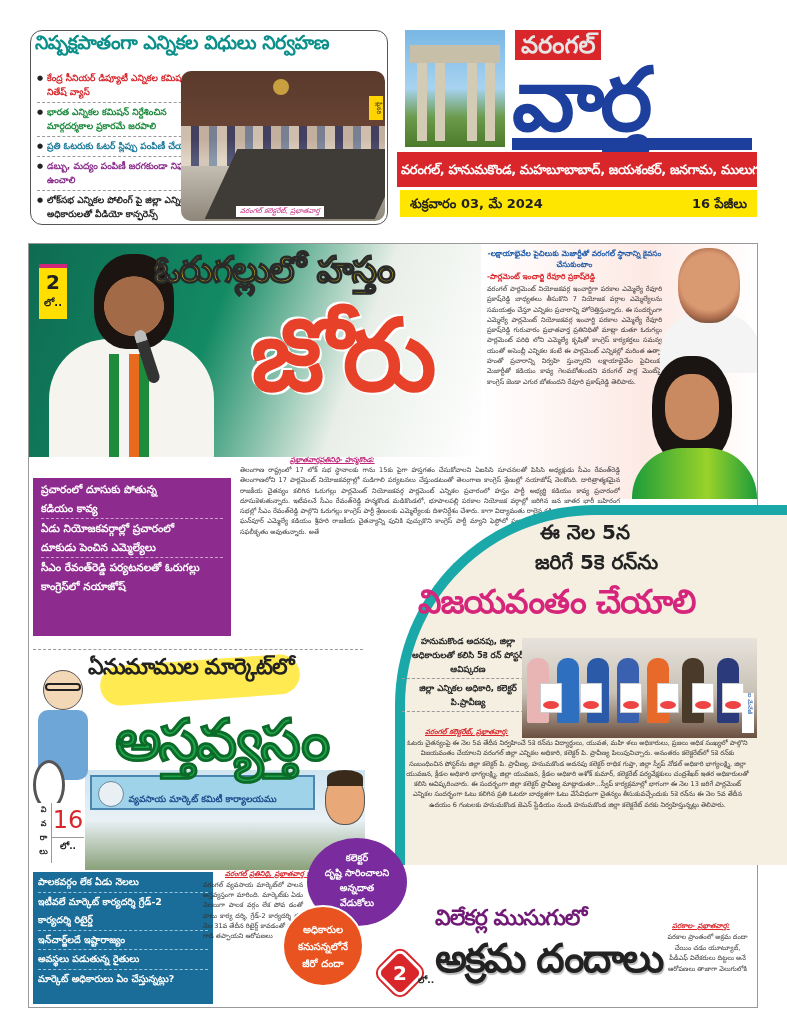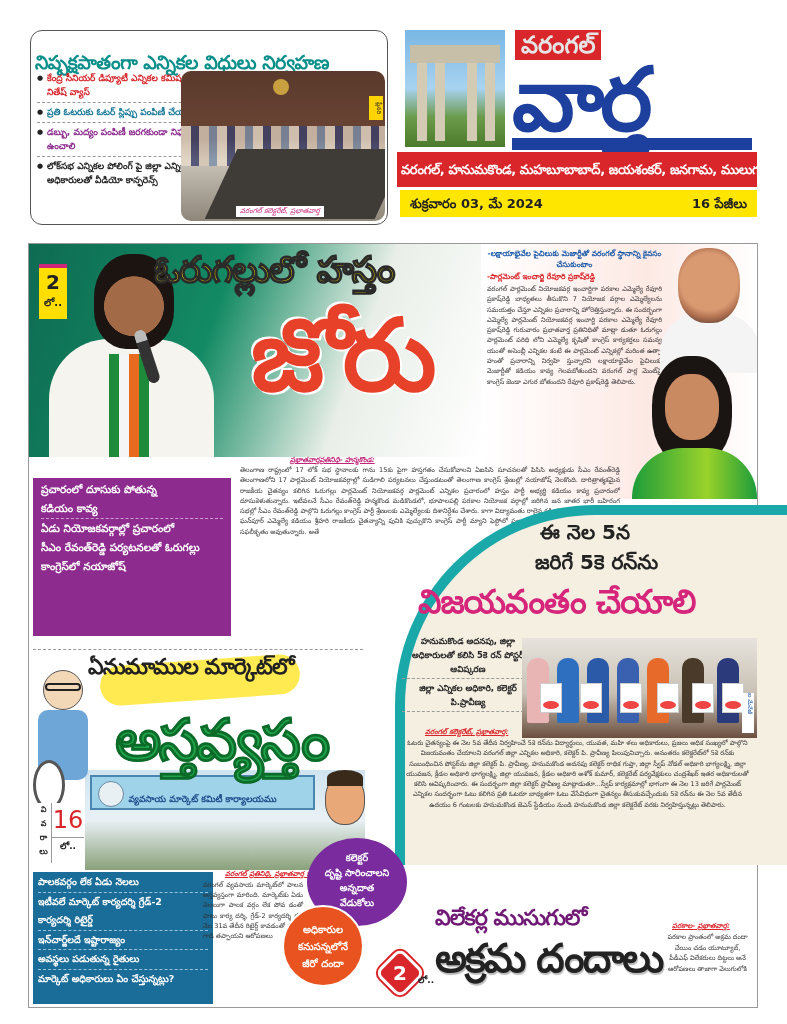--- a/index.html
+++ b/index.html
@@ -1,21 +1,21 @@
 <!DOCTYPE html>
 <html><head>
 <meta charset="utf-8">
 <style>
   * { box-sizing: border-box; margin: 0; padding: 0; }
   body { width: 787px; height: 1024px; background: #ffffff; font-family: "DejaVu Sans", sans-serif; position: relative; overflow: hidden; color: #222; }
   .abs { position: absolute; }
 
   
   .teaser { left: 30px; top: 30px; width: 358px; height: 195px; border: 1.5px solid #555; border-radius: 12px; background: #fff; overflow: hidden; }
-  .teaser-title { position: absolute; left: 4px; top: 20px; width: 350px; font-size: 19px; font-weight: bold; color: #0b8f8a; letter-spacing: -0.5px; white-space: nowrap; }
+  .teaser-title { position: absolute; left: 4px; top: 0; width: 350px; font-size: 19px; font-weight: bold; color: #0b8f8a; letter-spacing: -0.5px; white-space: nowrap; }
   .teaser-bullets { position: absolute; left: 6px; top: 38px; width: 165px; }
   .teaser-bullet { font-size: 9px; line-height: 14px; padding: 2px 0 3px 10px; border-bottom: 1px dashed #999; position: relative; font-weight: bold; }
   .teaser-bullet:last-child { border-bottom: none; }
   .teaser-bullet::before { content: "●"; position: absolute; left: 0; top: 2px; font-size: 7px; color: #222; }
   .tb-red { color: #d6262b; }
   .tb-green { color: #1a8a3a; }
   .tb-teal { color: #1b7a9a; }
   .tb-purple { color: #8a2a8c; }
   .tb-black { color: #222; }
   .teaser-photo { position: absolute; left: 150px; top: 40px; width: 204px; height: 150px; border-radius: 10px; background: linear-gradient(180deg, #5a3a2c 0%, #6b4535 45%, #c9c2b8 60%, #8e8679 100%); overflow: hidden; }
@@ -130,20 +130,21 @@
   .bot-credit { left: 672px; top: 922px; font-size: 7px; color: #d9262b; font-style: italic; font-weight: bold; text-decoration: underline; }
   .bot-body { left: 665px; top: 932px; width: 85px; font-size: 6.5px; line-height: 10.5px; color: #333; text-align: center; }
 </style>
 </head>
 <body>
 
 <div class="abs teaser">
   <div class="teaser-title">నిష్పక్షపాతంగా ఎన్నికల విధులు నిర్వహణ</div>
   <div class="teaser-bullets">
     <div class="teaser-bullet tb-red">కేంద్ర సీనియర్ డిప్యూటీ ఎన్నికల కమిషనర్ నితేష్ వ్యాస్</div>
+    <div class="teaser-bullet tb-green">భారత ఎన్నికల కమిషన్ నిర్దేశించిన మార్గదర్శకాల ప్రకారమే జరపాలి</div>
     <div class="teaser-bullet tb-teal">ప్రతి ఓటరుకు ఓటర్ స్లిప్పు పంపిణీ చేయాలి</div>
     <div class="teaser-bullet tb-purple">డబ్బు, మద్యం పంపిణీ జరగకుండా నిఘా ఉంచాలి</div>
     <div class="teaser-bullet tb-black">లోక్‌సభ ఎన్నికల పోలింగ్ పై జిల్లా ఎన్నికల అధికారులతో వీడియో కాన్ఫరెన్స్</div>
   </div>
   <div class="teaser-photo">
     <div class="emblem"></div>
     <div class="people"></div>
     <div class="table"></div>
     <div class="tag">ప్లీనరి</div>
   </div>
@@ -201,20 +202,21 @@
 
 <div class="abs lead-byline">ప్రభాతవార్తప్రతినిధి- హన్మకొండ:</div>
 <div class="abs lead-body">తెలంగాణ రాష్ట్రంలో 17 లోక్ సభ స్థానాలకు గాను 15కు పైగా హస్తగతం చేసుకోవాలని ఏఐసిసి సూచనలతో పిసిసి అధ్యక్షుడు సీఎం రేవంత్‌రెడ్డి తెలంగాణలోని 17 పార్లమెంట్ నియోజకవర్గాల్లో సుడిగాలి పర్యటనలు చేస్తుండటంతో తెలంగాణ కాంగ్రెస్ శ్రేణుల్లో నయాజోష్ నెలకొంది. దారిత్రాత్మకమైన రాజకీయ చైతన్యం కలిగిన ఓరుగల్లు పార్లమెంట్ నియోజకవర్గ పార్లమెంట్ ఎన్నికల ప్రచారంలో హస్తం పార్టీ అభ్యర్థి కడియం కావ్య ప్రచారంలో దూసుకెళుతున్నారు. ఇటీవలనే సీఎం రేవంత్‌రెడ్డి హన్మకొండ మడికొండలో, భూపాలపల్లి పరకాల నియోజక వర్గాల్లో జరిగిన జన జాతర భారీ బహిరంగ సభల్లో సీఎం రేవంత్‌రెడ్డి పాల్గొని ఓరుగల్లు కాంగ్రెస్ పార్టీ శ్రేణులకు ఎమ్మెల్యేలకు దిశానిర్దేశం చేశారు. కాగా విద్యావంతు రాలైన కడియం కావ్య తనతండ్రి స్టేషన్ ఘన్‌పూర్ ఎమ్మెల్యే కడియం శ్రీహరి రాజకీయ చైతన్యాన్ని పునికి పుచ్చుకొని కాంగ్రెస్ పార్టీ మ్యాని ఫెస్టోలో ప్రజల వద్దకు తీసుకెళ్లి ఓట్లు అడు గడంలో సఫలీకృతం అవుతున్నారు. అతే</div>
 
 <div class="abs run-arc"></div>
 
 <div class="abs purple-box">
   <div class="pb-item noline">ప్రచారంలో దూసుకు పోతున్న</div>
   <div class="pb-item">కడియం కావ్య</div>
   <div class="pb-item noline">ఏడు నియోజకవర్గాల్లో ప్రచారంలో</div>
+  <div class="pb-item">దూకుడు పెంచిన ఎమ్మెల్యేలు</div>
   <div class="pb-item noline">సీఎం రేవంత్‌రెడ్డి పర్యటనలతో ఓరుగల్లు</div>
   <div class="pb-item noline">కాంగ్రెస్‌లో నయాజోష్</div>
 </div>
 
 <div class="abs run-l1">ఈ నెల 5న</div>
 <div class="abs run-l2">జరిగే 5కె రన్‌ను</div>
 <div class="abs run-l3">విజయవంతం చేయాలి</div>
 <div class="abs run-side">
   <div class="run-side-item">హనుమకొండ అదనపు, జిల్లా అధికారులతో కలిసి 5కె రన్ పోస్టర్ ఆవిష్కరణ</div>
   <div class="run-side-item">జిల్లా ఎన్నికల అధికారి, కలెక్టర్ పి.ప్రావీణ్య</div>

